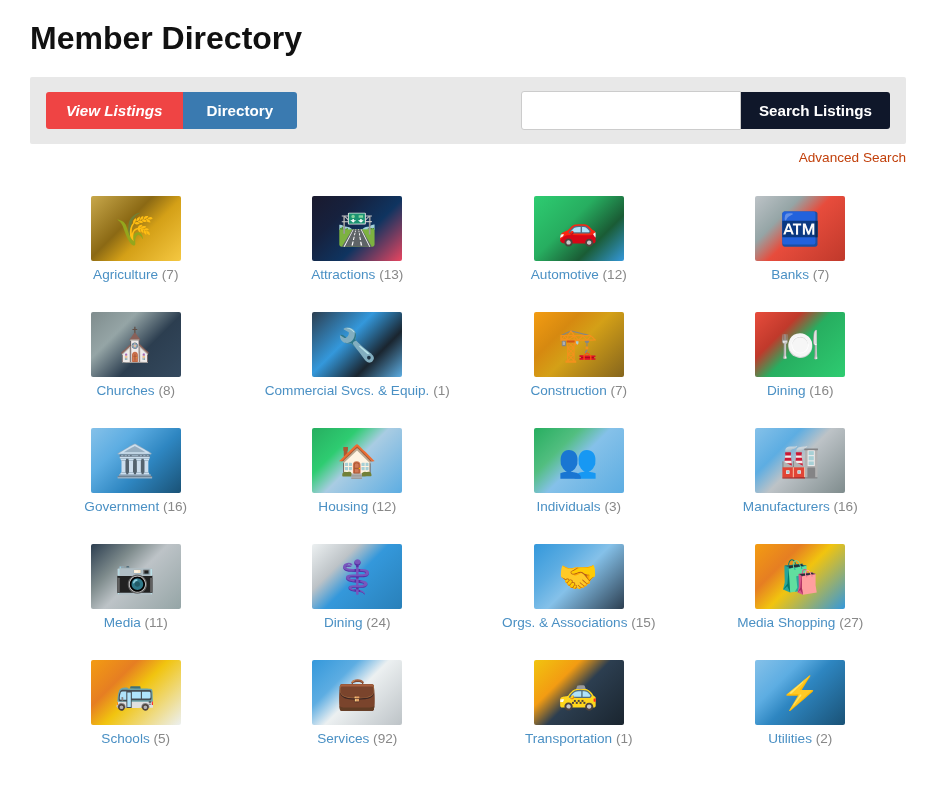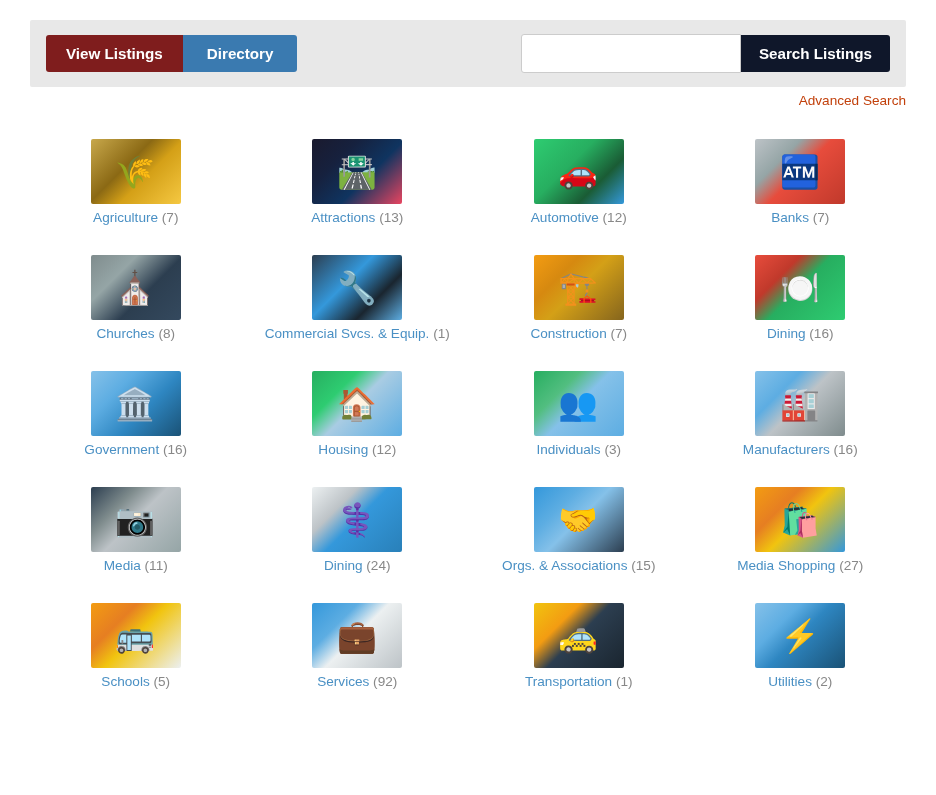--- a/index.html
+++ b/index.html
@@ -1,21 +1,21 @@
 <!DOCTYPE html>
 <html><head>
   <meta charset="utf-8">
   <style>
     * { box-sizing: border-box; margin: 0; padding: 0; }
     body { font-family: Arial, sans-serif; background: #fff; color: #333; }
     .page { max-width: 936px; margin: 0 auto; padding: 20px 30px; }
     h1 { font-size: 2rem; font-weight: bold; margin-bottom: 20px; color: #111; }
     .toolbar { background: #e8e8e8; padding: 14px 16px; display: flex; align-items: center; gap: 8px; border-radius: 2px; }
     .toolbar-left { display: flex; gap: 0; }
-    .btn-view-listings { background: #7f1d1d; color: #fff; border: none; padding: 10px 20px; font-size: 0.95rem; font-weight: bold; cursor: pointer; border-radius: 3px 0 0 3px; }
+    .btn-view-listings { background: #ef4444; color: #fff; border: none; padding: 10px 20px; font-size: 0.95rem; font-weight: bold; cursor: pointer; border-radius: 3px 0 0 3px; font-style: italic; }
     .btn-directory { background: #3a7ab0; color: #fff; border: none; padding: 10px 24px; font-size: 0.95rem; font-weight: bold; cursor: pointer; border-radius: 0 3px 3px 0; }
     .toolbar-right { margin-left: auto; display: flex; align-items: center; gap: 0; }
     .search-input { border: 1px solid #ccc; padding: 10px 14px; font-size: 0.95rem; width: 220px; outline: none; border-radius: 3px 0 0 3px; }
     .btn-search { background: #0f172a; color: #fff; border: none; padding: 10px 18px; font-size: 0.95rem; font-weight: bold; cursor: pointer; border-radius: 0 3px 3px 0; }
     .advanced-search { text-align: right; margin-top: 4px; }
     .advanced-search a { color: #c2410c; font-size: 0.85rem; text-decoration: none; }
     .directory-grid { display: grid; grid-template-columns: repeat(4, 1fr); gap: 10px 10px; margin-top: 20px; }
     .category-item { display: flex; flex-direction: column; align-items: center; padding: 10px; }
     .category-img { width: 90px; height: 65px; background: #ccc; border-radius: 2px; overflow: hidden; display: flex; align-items: center; justify-content: center; font-size: 2rem; }
     .category-label { margin-top: 6px; font-size: 0.85rem; text-align: center; }
@@ -41,20 +41,21 @@
     .img-retail { background: linear-gradient(135deg, #f39c12 0%, #e67e22 30%, #f1c40f 50%, #3498db 100%); }
     .img-schools { background: linear-gradient(135deg, #f39c12 0%, #e67e22 30%, #f1c40f 50%, #ecf0f1 100%); }
     .img-services { background: linear-gradient(135deg, #3498db 0%, #5dade2 30%, #ecf0f1 50%, #bdc3c7 100%); }
     .img-transportation { background: linear-gradient(135deg, #f1c40f 0%, #f39c12 30%, #2c3e50 50%, #1a252f 100%); }
     .img-utilities { background: linear-gradient(135deg, #85c1e9 0%, #5dade2 30%, #2e86c1 50%, #1a5276 100%); }
   </style>
 </head>
 <body>
 
 <div class="page">
+  <h1>Member Directory</h1>
 
   <div class="toolbar">
     <div class="toolbar-left">
       <button class="btn-view-listings">View Listings</button>
       <button class="btn-directory">Directory</button>
     </div>
     <div class="toolbar-right">
       <input class="search-input" type="text" placeholder="" style="">
       <button class="btn-search">Search Listings</button>
     </div>

